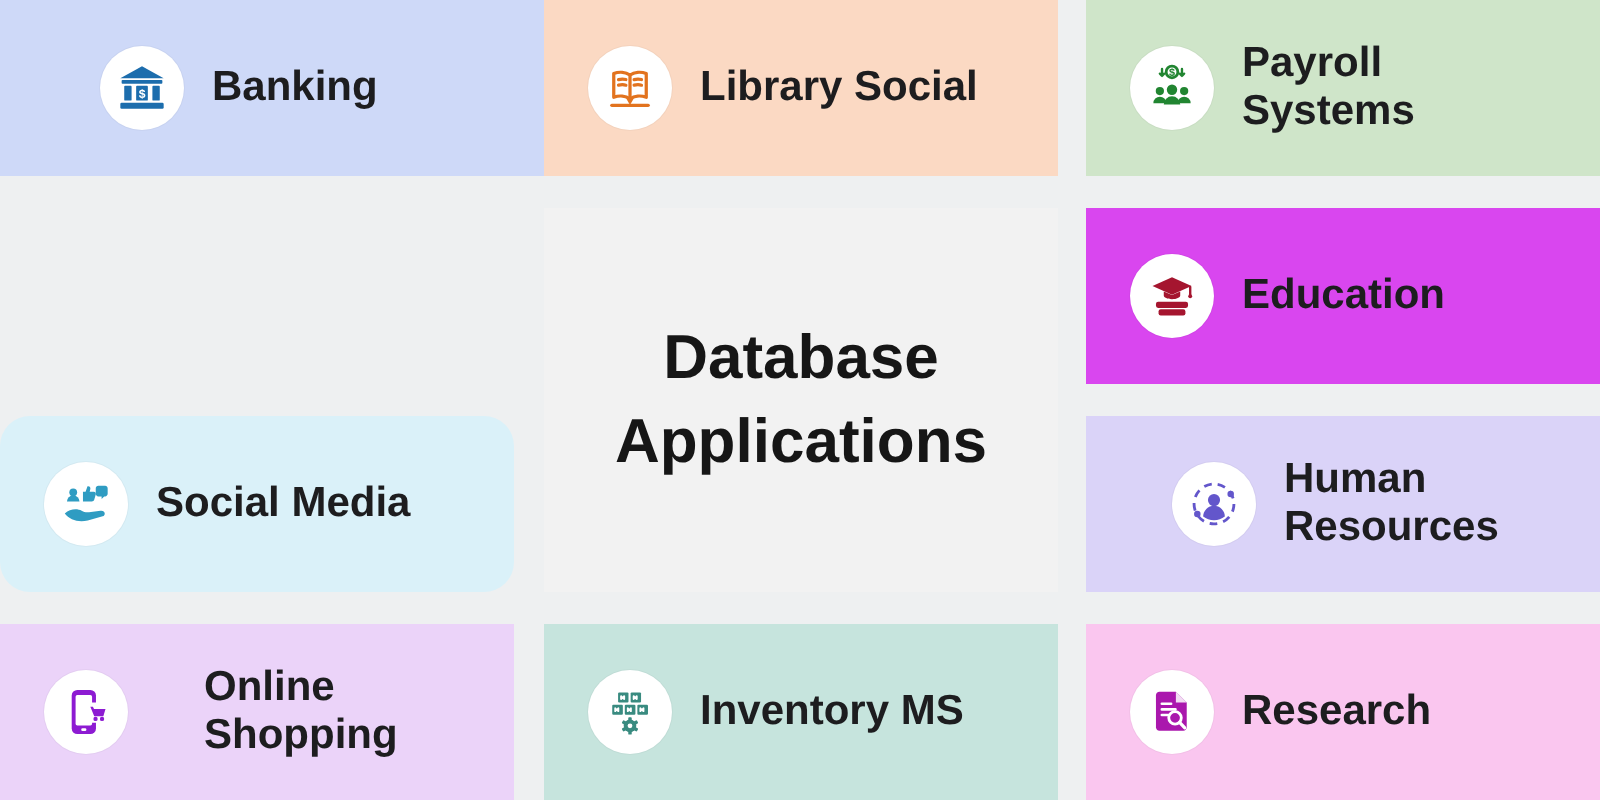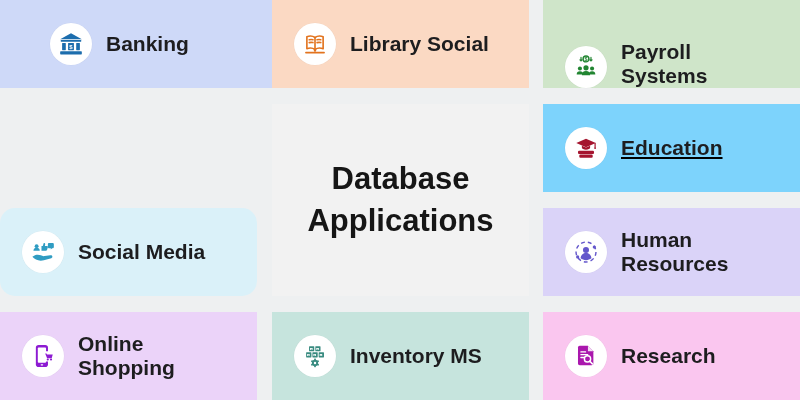--- a/index.html
+++ b/index.html
@@ -64,21 +64,21 @@
         <path d="M12 6C10 4.6 6.9 4.4 4.5 5.3v11c2.4-.9 5.5-.7 7.5.7 2-1.4 5.1-1.6 7.5-.7v-11C17.1 4.4 14 4.6 12 6Z"></path>
         <path d="M12 6v11"></path>
         <path d="M6.7 8.1c1.2-.3 2.4-.3 3.4 0M6.7 10.7c1.2-.3 2.4-.3 3.4 0M13.9 8.1c1.2-.3 2.4-.3 3.4 0M13.9 10.7c1.2-.3 2.4-.3 3.4 0"></path>
         <path d="M3.6 20h16.8"></path>
         <path d="M10.4 17.1 12 19.9l1.6-2.8Z" fill="currentColor" stroke="none"></path>
       </svg>
     </span>
     <span class="label">Library Social</span>
   </div>
 
-  <div class="card p-r1c3" style="background: rgb(207, 229, 201); align-items: flex-end;">
+  <div class="card p-r1c3" style="background: rgb(207, 229, 201);">
     <span class="circle" style="color: rgb(33, 133, 49);">
       <svg viewBox="0 0 24 24" fill="currentColor">
         <circle cx="12" cy="4.6" r="2.7" fill="none" stroke="currentColor" stroke-width="1.3"></circle>
         <text x="12" y="6.5" text-anchor="middle" font-size="5" font-weight="bold">$</text>
         <g stroke="currentColor" stroke-width="1.1" fill="none" stroke-linecap="round" stroke-linejoin="round">
           <path d="M7.4 3.2v3.2M6.4 5.4l1 1 1-1"></path>
           <path d="M16.6 3.2v3.2M15.6 5.4l1 1 1-1"></path>
         </g>
         <circle cx="6.4" cy="13.4" r="1.9"></circle>
         <circle cx="17.6" cy="13.4" r="1.9"></circle>
@@ -89,21 +89,21 @@
       </svg>
     </span>
     <span class="label">Payroll Systems</span>
   </div>
 
 
   <div class="center-panel" style="background: rgb(242, 242, 242);">
     <div class="center-title">Database Applications</div>
   </div>
 
-  <div class="card p-r2c3" style="background: #7dd3fc; text-decoration: underline;">
+  <div class="card p-r2c3" style="background: #d946ef;">
     <span class="circle" style="color: rgb(165, 21, 47);">
       <svg viewBox="0 0 24 24" fill="currentColor">
         <polygon points="12,3.4 21,7.4 12,11.4 3,7.4"></polygon>
         <path d="M8.2 9.9v1.9c0 .9 1.7 1.7 3.8 1.7s3.8-.8 3.8-1.7V9.9L12 11.5Z"></path>
         <path d="M20.4 7.8v3.5" stroke="currentColor" stroke-width="1.1" fill="none" stroke-linecap="round"></path>
         <circle cx="20.4" cy="12.1" r="0.9"></circle>
         <rect x="4.6" y="14.6" width="14.8" height="2.9" rx="1"></rect>
         <rect x="5.8" y="18.1" width="12.4" height="2.9" rx="1"></rect>
       </svg>
     </span>
@@ -116,34 +116,34 @@
         <circle cx="6.1" cy="6.6" r="1.8"></circle>
         <path d="M3.2 10.9a2.9 2.9 0 0 1 5.8 0Z"></path>
         <path d="M10.6 6.4h1.2l.9-2.6c.9-.2 1.5.5 1.3 1.3l-.3 1.3h1.9c.7 0 1.1.6.9 1.2l-.7 2.4c-.2.5-.6.8-1.1.8h-4.1Z"></path>
         <path d="M17.7 3.6h3.1c.7 0 1.2.5 1.2 1.2v2.5c0 .7-.5 1.2-1.2 1.2h-.4l-1.2 1.2V8.5h-1.5c-.7 0-1.2-.5-1.2-1.2V4.8c0-.7.5-1.2 1.2-1.2Z"></path>
         <path d="M2.2 16.4c2.2 2.9 6.4 4.3 10.6 3.2l6.9-1.9c1.6-.5 1.2-2.9-1-2.6l-5.3.7c-1.3.2-2.3-.1-3.4-.7-1.9-1-5.3-1.1-7.8 1.3Z"></path>
       </svg>
     </span>
     <span class="label">Social Media</span>
   </div>
 
-  <div class="card p-r3c3" style="background: rgb(218, 211, 248);">
+  <div class="card p-r3c3" style="background: rgb(218, 211, 248); justify-content: flex-end;">
     <span class="circle" style="color: rgb(99, 86, 203);">
       <svg viewBox="0 0 24 24" fill="currentColor">
         <circle cx="12" cy="12" r="9.2" fill="none" stroke="currentColor" stroke-width="1.3" stroke-dasharray="3.6 2.8"></circle>
         <circle cx="12" cy="10.2" r="2.8"></circle>
         <path d="M7 17.8a5 5 0 0 1 10 0c-1.4 1.1-3.1 1.7-5 1.7s-3.6-.6-5-1.7Z"></path>
         <circle cx="4.3" cy="16.6" r="1.5"></circle>
         <circle cx="19.7" cy="7.4" r="1.5"></circle>
       </svg>
     </span>
     <span class="label">Human Resources</span>
   </div>
 
-  <div class="card p-r4c1" style="background: rgb(235, 211, 249);">
+  <div class="card p-r4c1" style="background: rgb(235, 211, 249); gap: 24px;">
     <span class="circle" style="color: rgb(141, 27, 210);">
       <svg viewBox="0 0 24 24" fill="currentColor">
         <rect x="5.4" y="1.8" width="11.2" height="20.4" rx="2.6"></rect>
         <rect x="7.2" y="4.2" width="7.6" height="14" rx="0.8" fill="#fff"></rect>
         <rect x="9.8" y="19.5" width="2.4" height="1.3" rx="0.65" fill="#fff"></rect>
         <rect x="12.4" y="7.6" width="10" height="9.4" rx="2" fill="#fff"></rect>
         <path d="M14 9.6h1.2l.5 1h5.3l-1 3.4h-4.2Z"></path>
         <circle cx="16.4" cy="15.2" r="1"></circle>
         <circle cx="19.4" cy="15.2" r="1"></circle>
       </svg>

